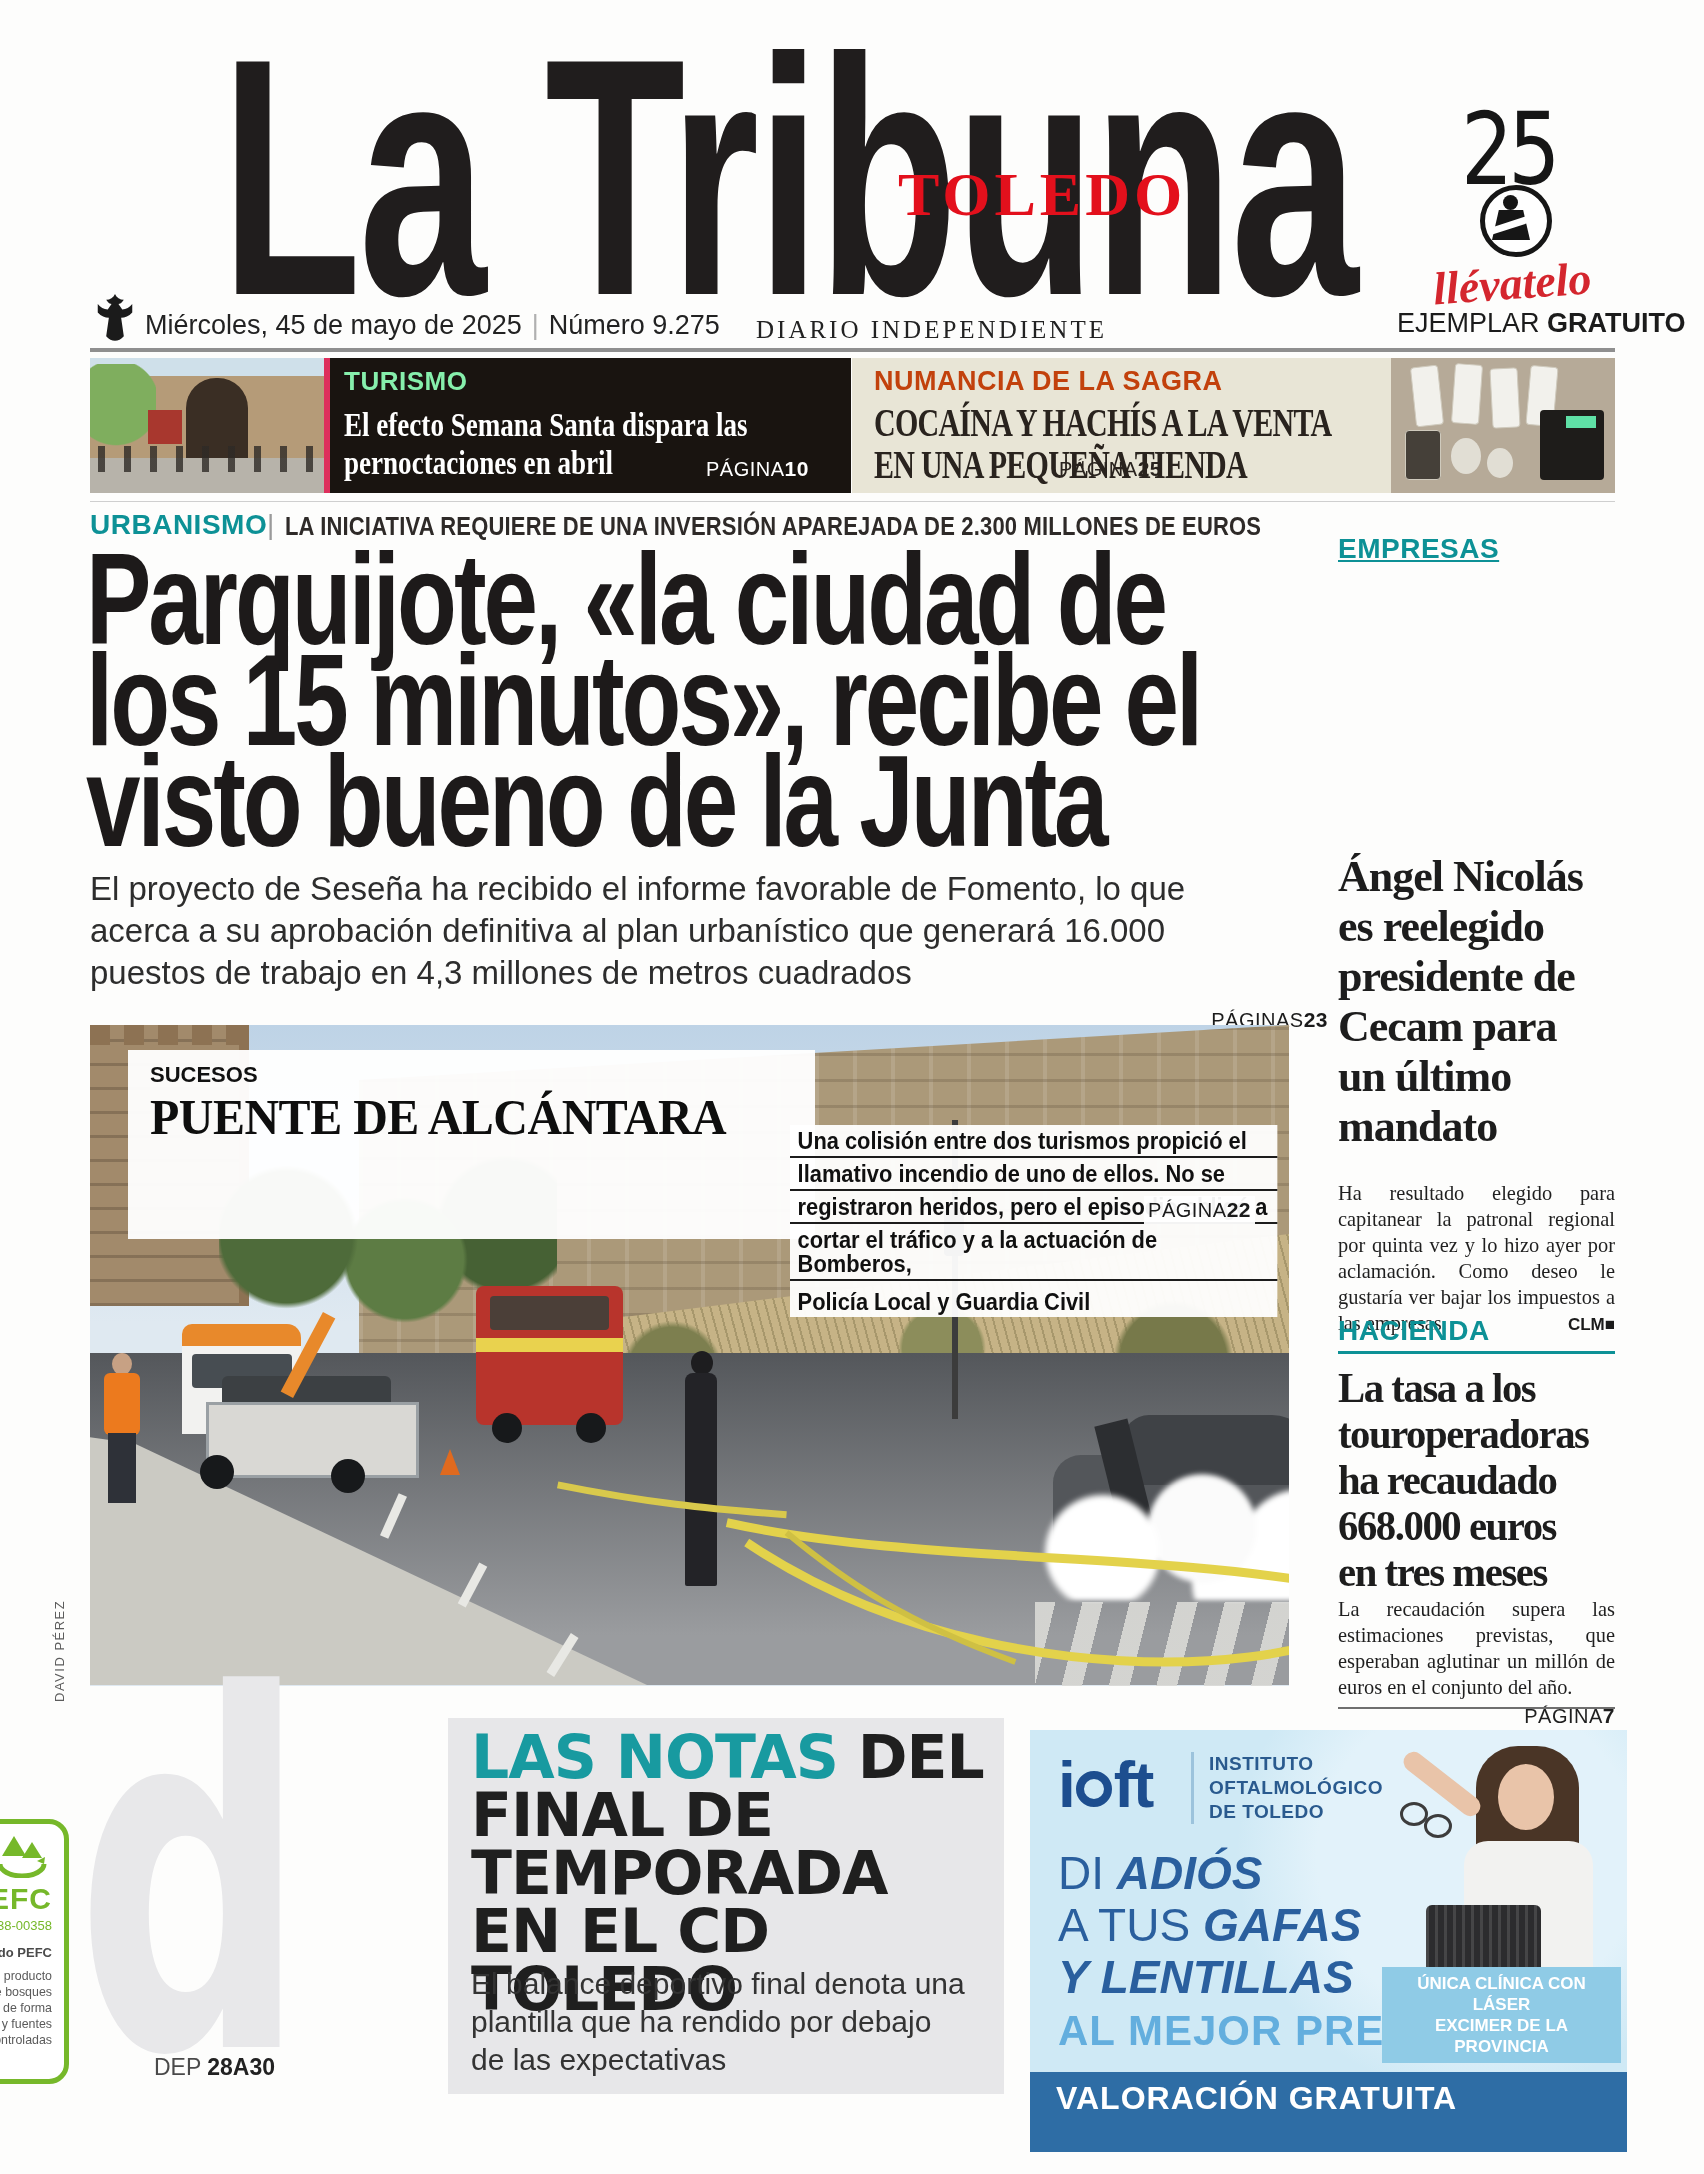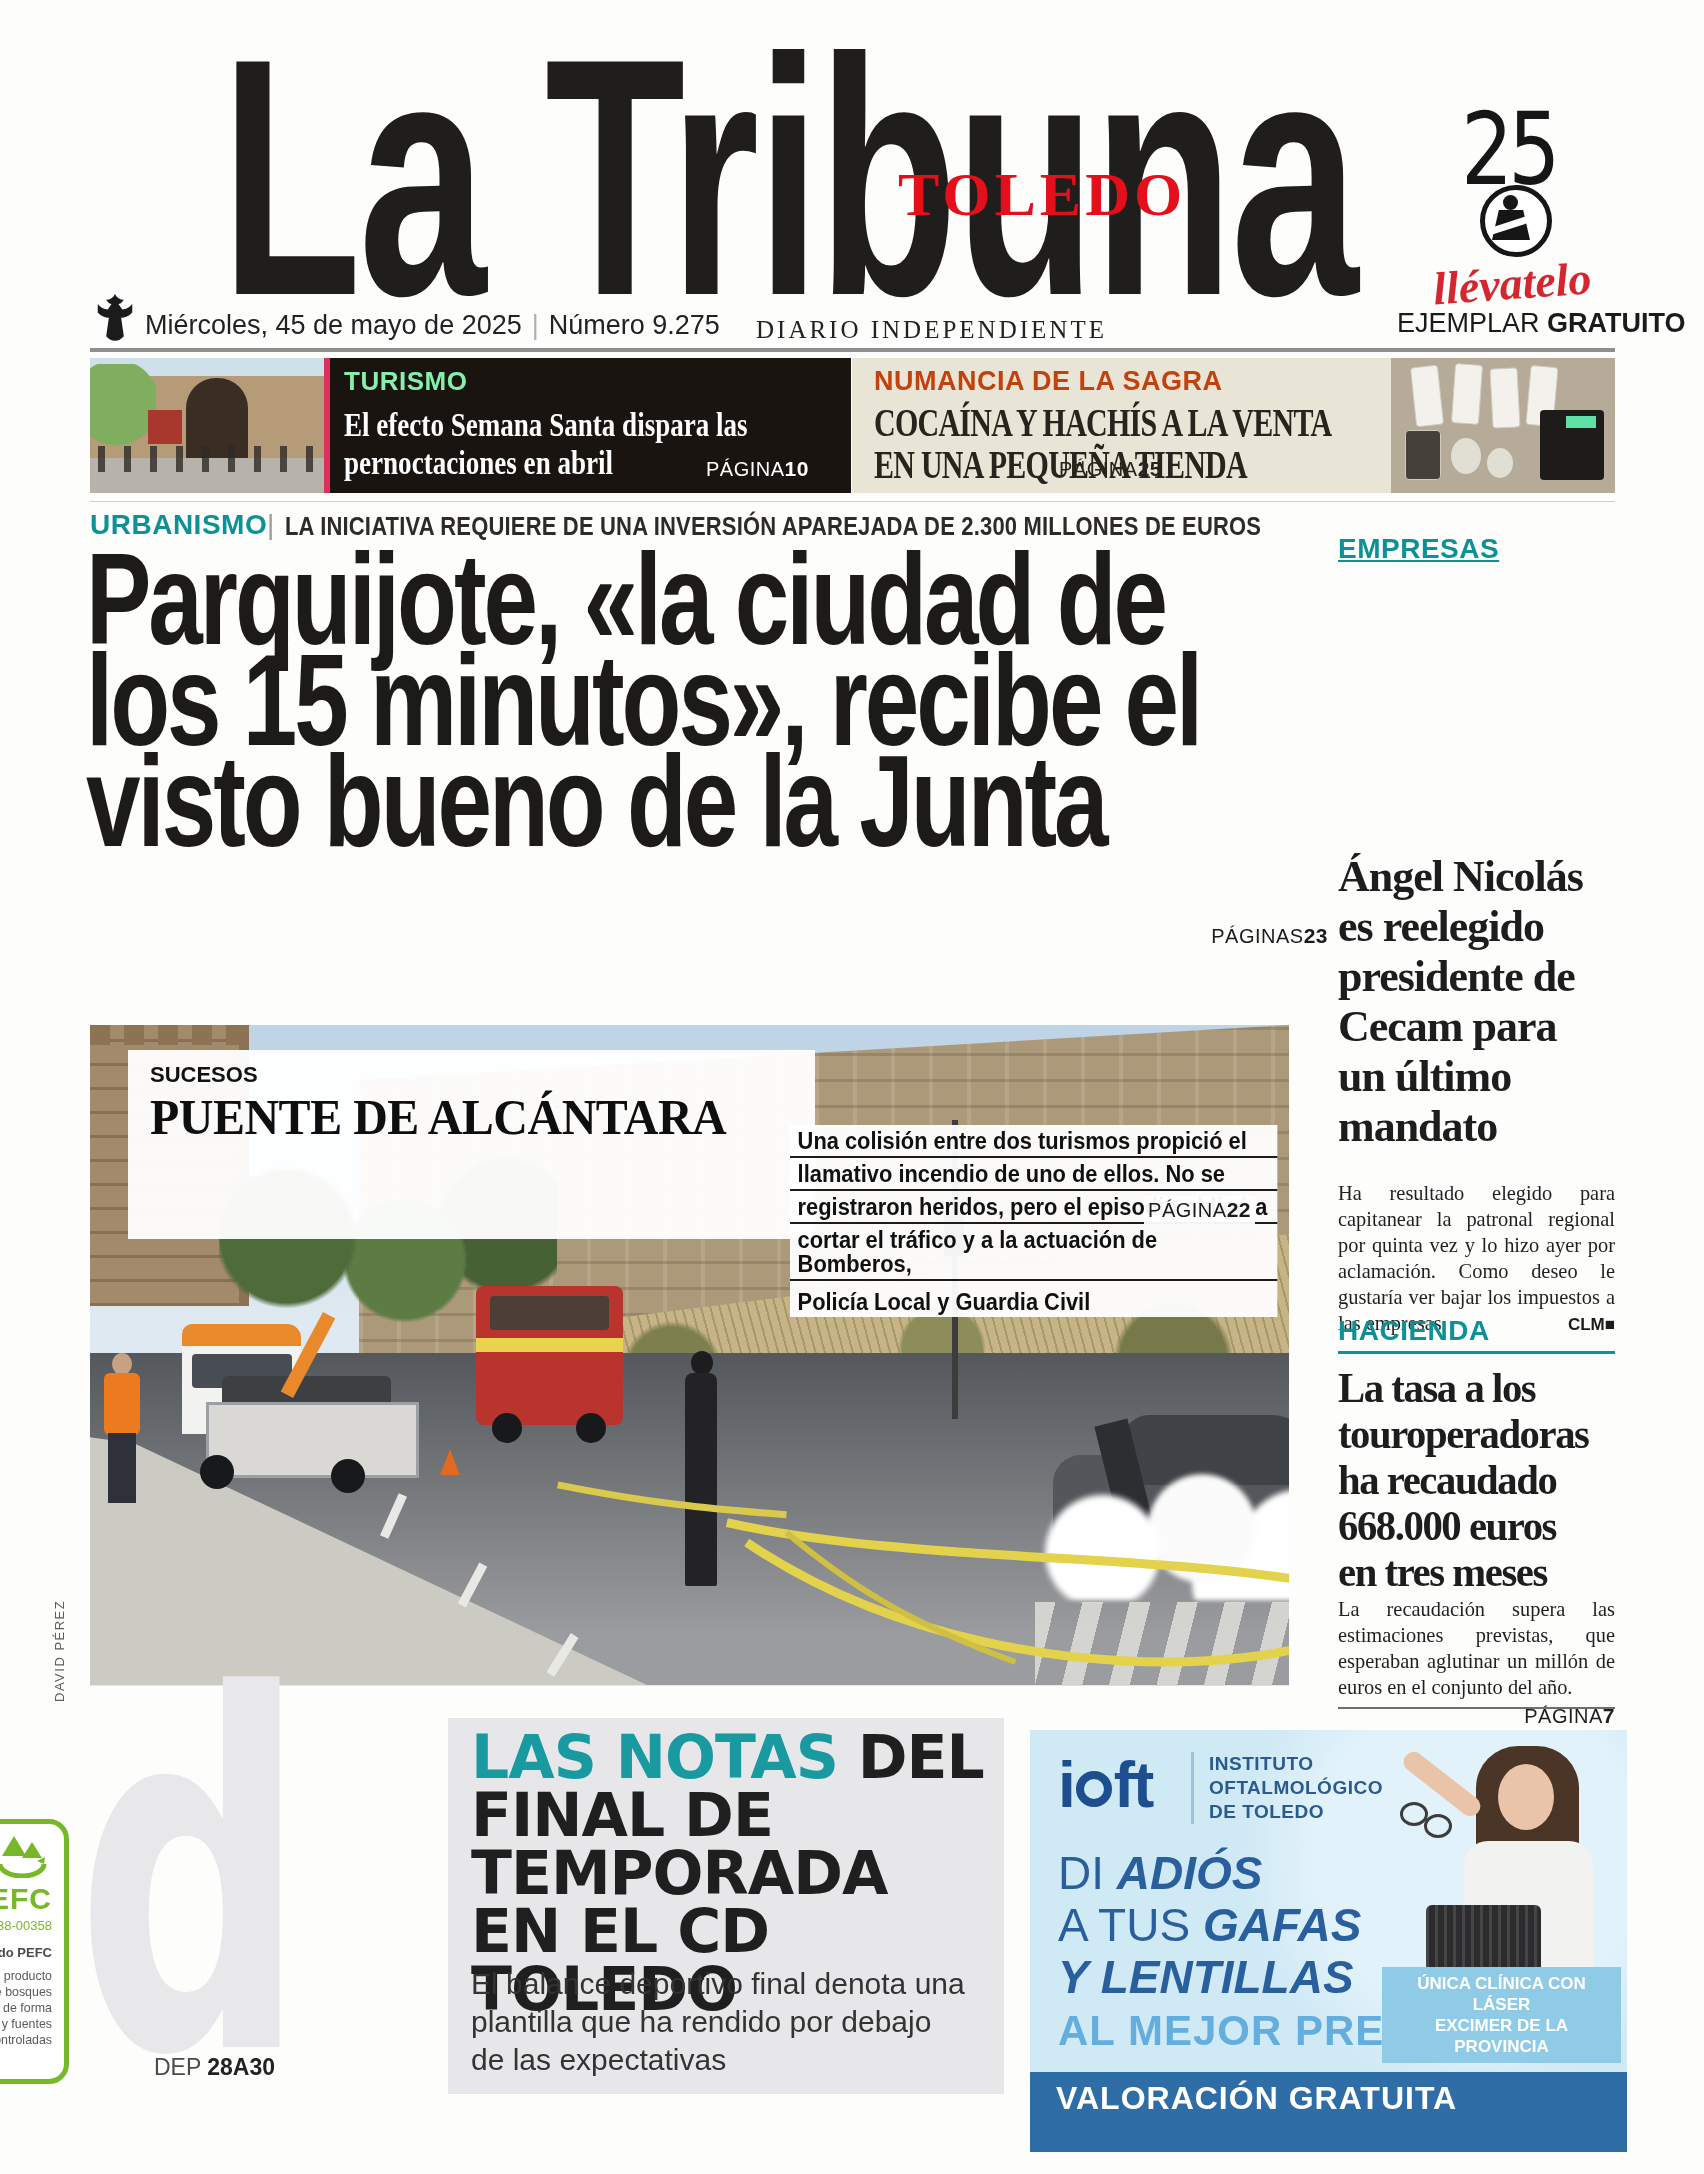--- a/index.html
+++ b/index.html
@@ -268,21 +268,23 @@
     <div class="sd-screen"></div>
   </div>
   <div class="abs rule-strip"></div>
 
   <div class="abs lead-kick">URBANISMO</div>
   <div class="abs lead-pipe">|</div>
   <div class="abs lead-sub sx">LA INICIATIVA REQUIERE DE UNA INVERSIÓN APAREJADA DE 2.300 MILLONES DE EUROS</div>
   <div class="abs lead-head pre sx">Parquijote, «la ciudad de
 los 15 minutos», recibe el
 visto bueno de la Junta</div>
-  <div class="abs lead-deck pre">
+  <div class="abs lead-deck pre"><span>El proyecto de Seseña ha recibido el informe favorable de Fomento, lo que
+acerca a su aprobación definitiva al plan urbanístico que generará 16.000
+puestos de trabajo en 4,3 millones de metros cuadrados</span>
     <span class="lead-pages pgref"><span>PÁGINAS</span><b>23</b></span>
   </div>
 
   <div class="abs sec-label" style="left:1338px;top:533px;text-decoration:underline;">EMPRESAS</div>
   <div class="abs emp-head pre">Ángel Nicolás
 es reelegido
 presidente de
 Cecam para
 un último
 mandato</div>

